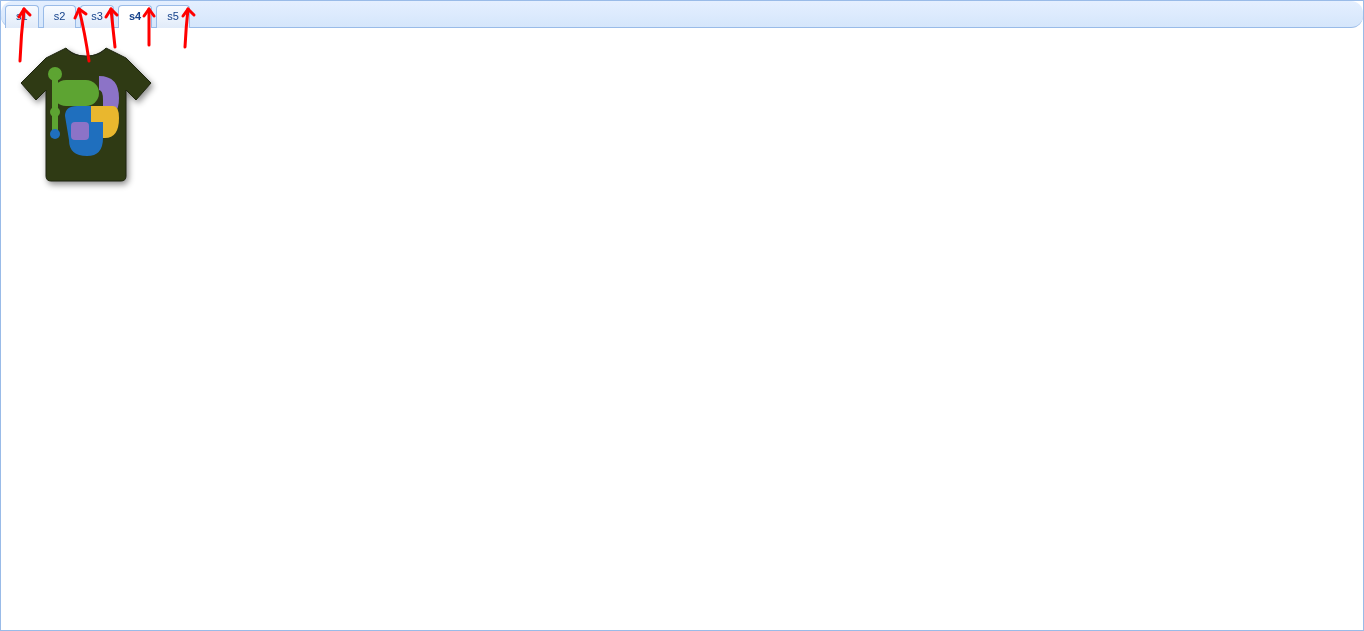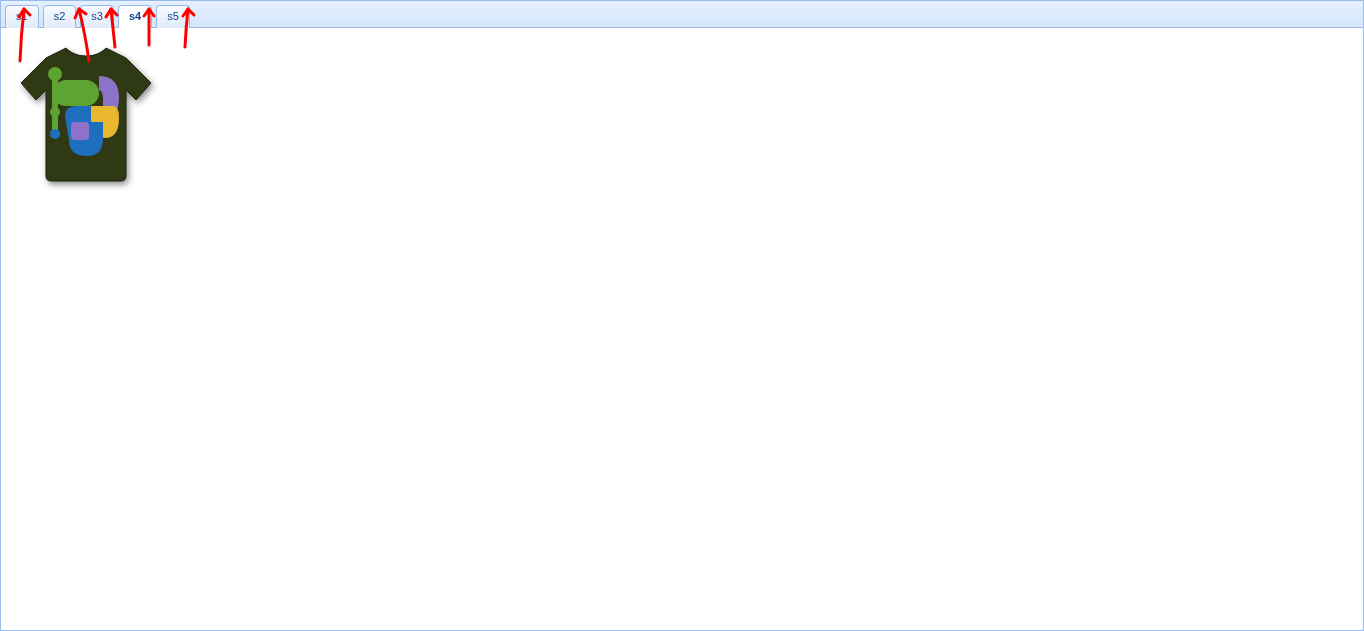--- a/index.html
+++ b/index.html
@@ -13,20 +13,21 @@
       background: #fff;
     }
 
     .tab-strip {
       position: relative;
       height: 27px;
       padding: 2px 0 15px 2px;
       background: #dbe9f9;
       background: linear-gradient(#e4efff 0%, #d5e6fb 100%);
       border-bottom: 1px solid #99bbe8;
+      border-radius: 12px;
     }
 
     .tab {
       float: left;
       height: 23px;
       margin: 2px 2px 0 2px;
       padding: 0 10px;
       line-height: 21px;
       text-align: center;
       color: #15428b;

